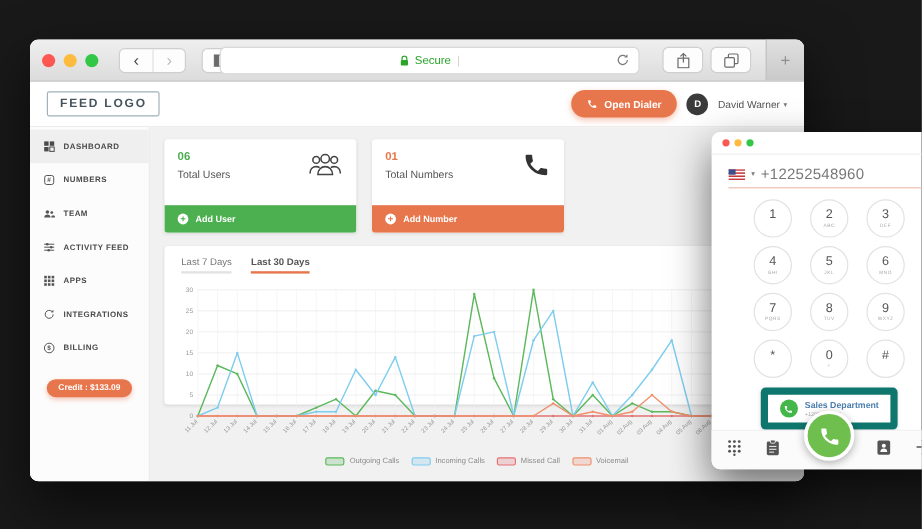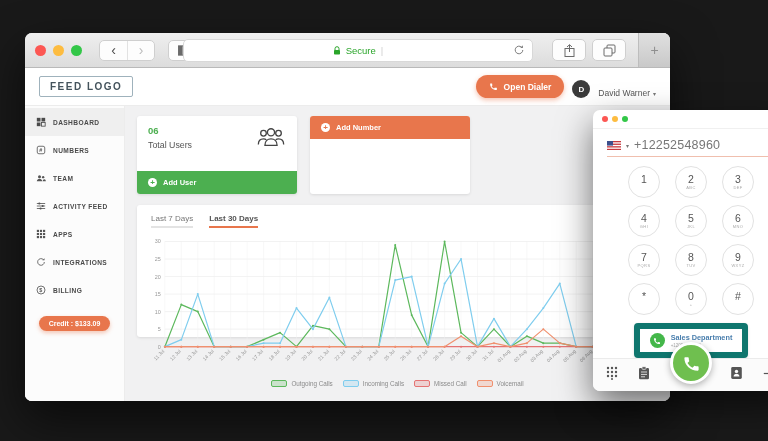--- a/index.html
+++ b/index.html
@@ -30,21 +30,21 @@
   .share-btn { right:84px; } .tabs-btn { right:44px; }
   .plus-strip { position:absolute; right:0; top:0; bottom:0; width:32px; background:linear-gradient(#e0e0e0,#c9c9c9);
     border-left:1px solid #bdbdbd; display:flex; align-items:center; justify-content:center;
     color:#8f8f8f; font-size:14px; }
 
   
   .app { height:calc(100% - 35px); display:flex; flex-direction:column; background:#fff; }
   .app-header { height:38px; display:flex; align-items:center; padding:0 14px; border-bottom:1px solid #ececec; background:#fff; }
   .logo-box { border:1px solid #9fb2bc; color:#44535c; font-weight:bold; font-size:10px; letter-spacing:1.5px;
     padding:4px 10px; border-radius:2px; }
-  .header-right { margin-left:auto; display:flex; align-items:flex-end; gap:8px; }
+  .header-right { margin-left:auto; display:flex; align-items:center; gap:8px; }
   .open-dialer-btn { background:#E8764C; color:#fff; border-radius:12px; height:23px; padding:0 13px;
     display:flex; align-items:center; gap:6px; font-size:8.5px; font-weight:bold;
     box-shadow:0 2px 5px rgba(232,118,76,.45); border:none; cursor:pointer; }
   .avatar { width:18px; height:18px; border-radius:50%; background:#3b3b3b; color:#fff; font-size:8px;
     display:flex; align-items:center; justify-content:center; font-weight:bold; }
   .user-name { font-size:8.5px; color:#555; display:flex; align-items:center; gap:3px;}
   .caret { font-size:6px; color:#777; }
 
   .app-body { flex:1; display:flex; min-height:0; }
   .sidebar { width:100px; background:#fcfcfc; border-right:1px solid #ececec; padding-top:2px; flex-shrink:0; }
@@ -278,20 +278,29 @@
                 </g>
               </svg>
             </div>
             <button class="stat-btn green">
               <span class="plus-circle">+</span>
               <span>Add User</span>
             </button>
           </div>
 
           <div class="stat-card">
+            <div class="stat-top">
+              <div>
+                <div class="stat-value orange">01</div>
+                <div class="stat-label">Total Numbers</div>
+              </div>
+              <svg width="24" height="24" viewBox="0 0 24 24">
+                <path d="M6.6 10.8c1.4 2.8 3.8 5.1 6.6 6.6l2.2-2.2c.3-.3.7-.4 1-.2 1.1.4 2.3.6 3.6.6.6 0 1 .4 1 1V20c0 .6-.4 1-1 1C10.1 21 3 13.9 3 5c0-.6.4-1 1-1h3.5c.6 0 1 .4 1 1 0 1.2.2 2.4.6 3.6.1.3 0 .7-.2 1l-2.3 2.2z" fill="#333"></path>
+              </svg>
+            </div>
             <button class="stat-btn orange">
               <span class="plus-circle">+</span>
               <span>Add Number</span>
             </button>
           </div>
         </div>
 
         <div class="chart-card">
           <div class="tabs">
             <span class="tab">Last 7 Days</span>

